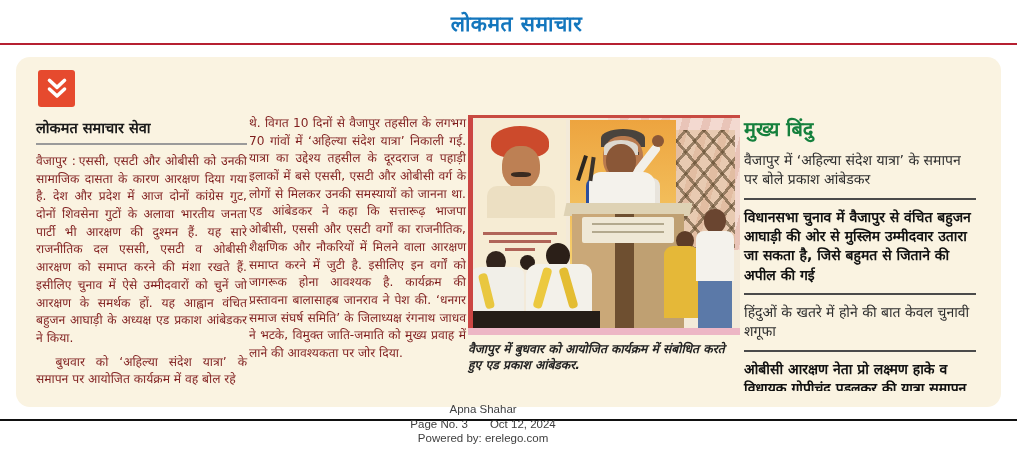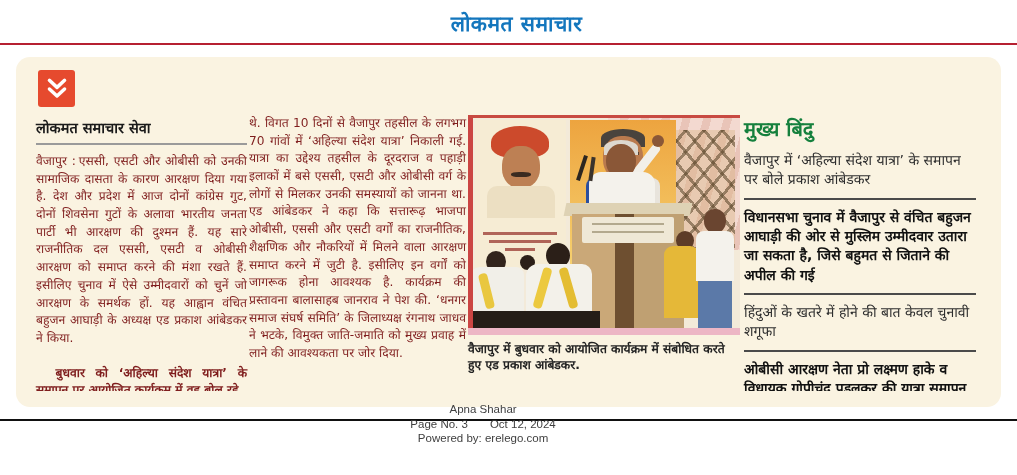--- a/index.html
+++ b/index.html
@@ -19,28 +19,28 @@
 
   .headline-row { display:flex; align-items:center; gap:14px; padding:13px 20px 2px 22px; }
   .chevron-box { width:37px; height:37px; background:#e64a2e; border-radius:3px;
                  flex:0 0 auto; display:flex; align-items:center; justify-content:center; }
   .headline { font-size:31px; font-weight:500; color:#1c1c1c; letter-spacing:-.3px;
               white-space:nowrap; line-height:1.15; }
 
   .cols { display:flex; gap:2px; padding:6px 18px 0 20px; height:282px; overflow:hidden; }
   .col1 { width:211px; flex:0 0 auto; }
   .col2 { width:217px; flex:0 0 auto; }
-  .colphoto { width:274px; flex:0 0 auto; }
+  .colphoto { width:274px; flex:0 0 auto;font-style:italic; }
   .col4 { flex:1 1 auto; min-width:0; }
 
   .byline { font-weight:700; font-size:14.5px; color:#1a1a1a; padding:2px 0 6px;
             border-bottom:2px solid #9a9a9a; margin-bottom:8px; }
   .body-text { font-size:12.2px; line-height:1.45; text-align:justify; color:#7f1d1d; }
   .lead { font-weight:400; margin-right:3px; }
-  .para2 { text-indent:1.6em; margin-top:17px;font-weight:bold; }
+  .para2 { text-indent:1.6em; margin-top:6px; }
 
   
   .photo { position:relative; width:272px; height:220px; background:#f3ead9; overflow:hidden; }
   .ph-border-left { position:absolute; left:0; top:0; width:5px; height:100%; background:#cb4543; }
   .ph-border-top { position:absolute; left:0; top:0; width:100%; height:3px; background:#c84a42; }
   .ph-border-bottom { position:absolute; left:0; bottom:0; width:100%; height:7px; background:#edb6c5; }
   .curtain { position:absolute; left:140px; top:3px; right:0; height:132px;
              background:repeating-linear-gradient(105deg,#f3d9d0 0 12px,#e9c4b8 12px 20px); }
   .truss { position:absolute; left:205px; top:15px; width:62px; height:118px;
            background-color:rgba(215,180,130,.40);

